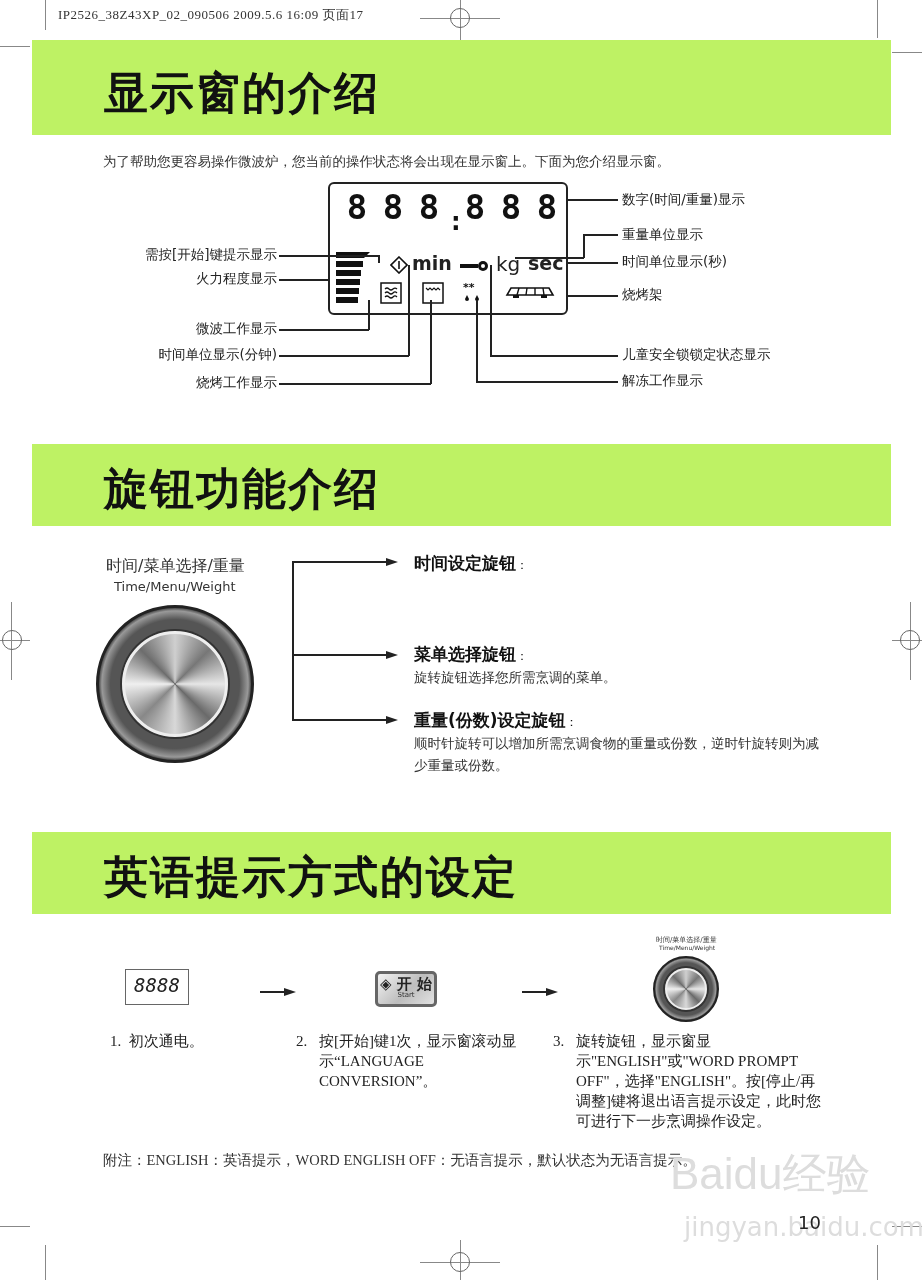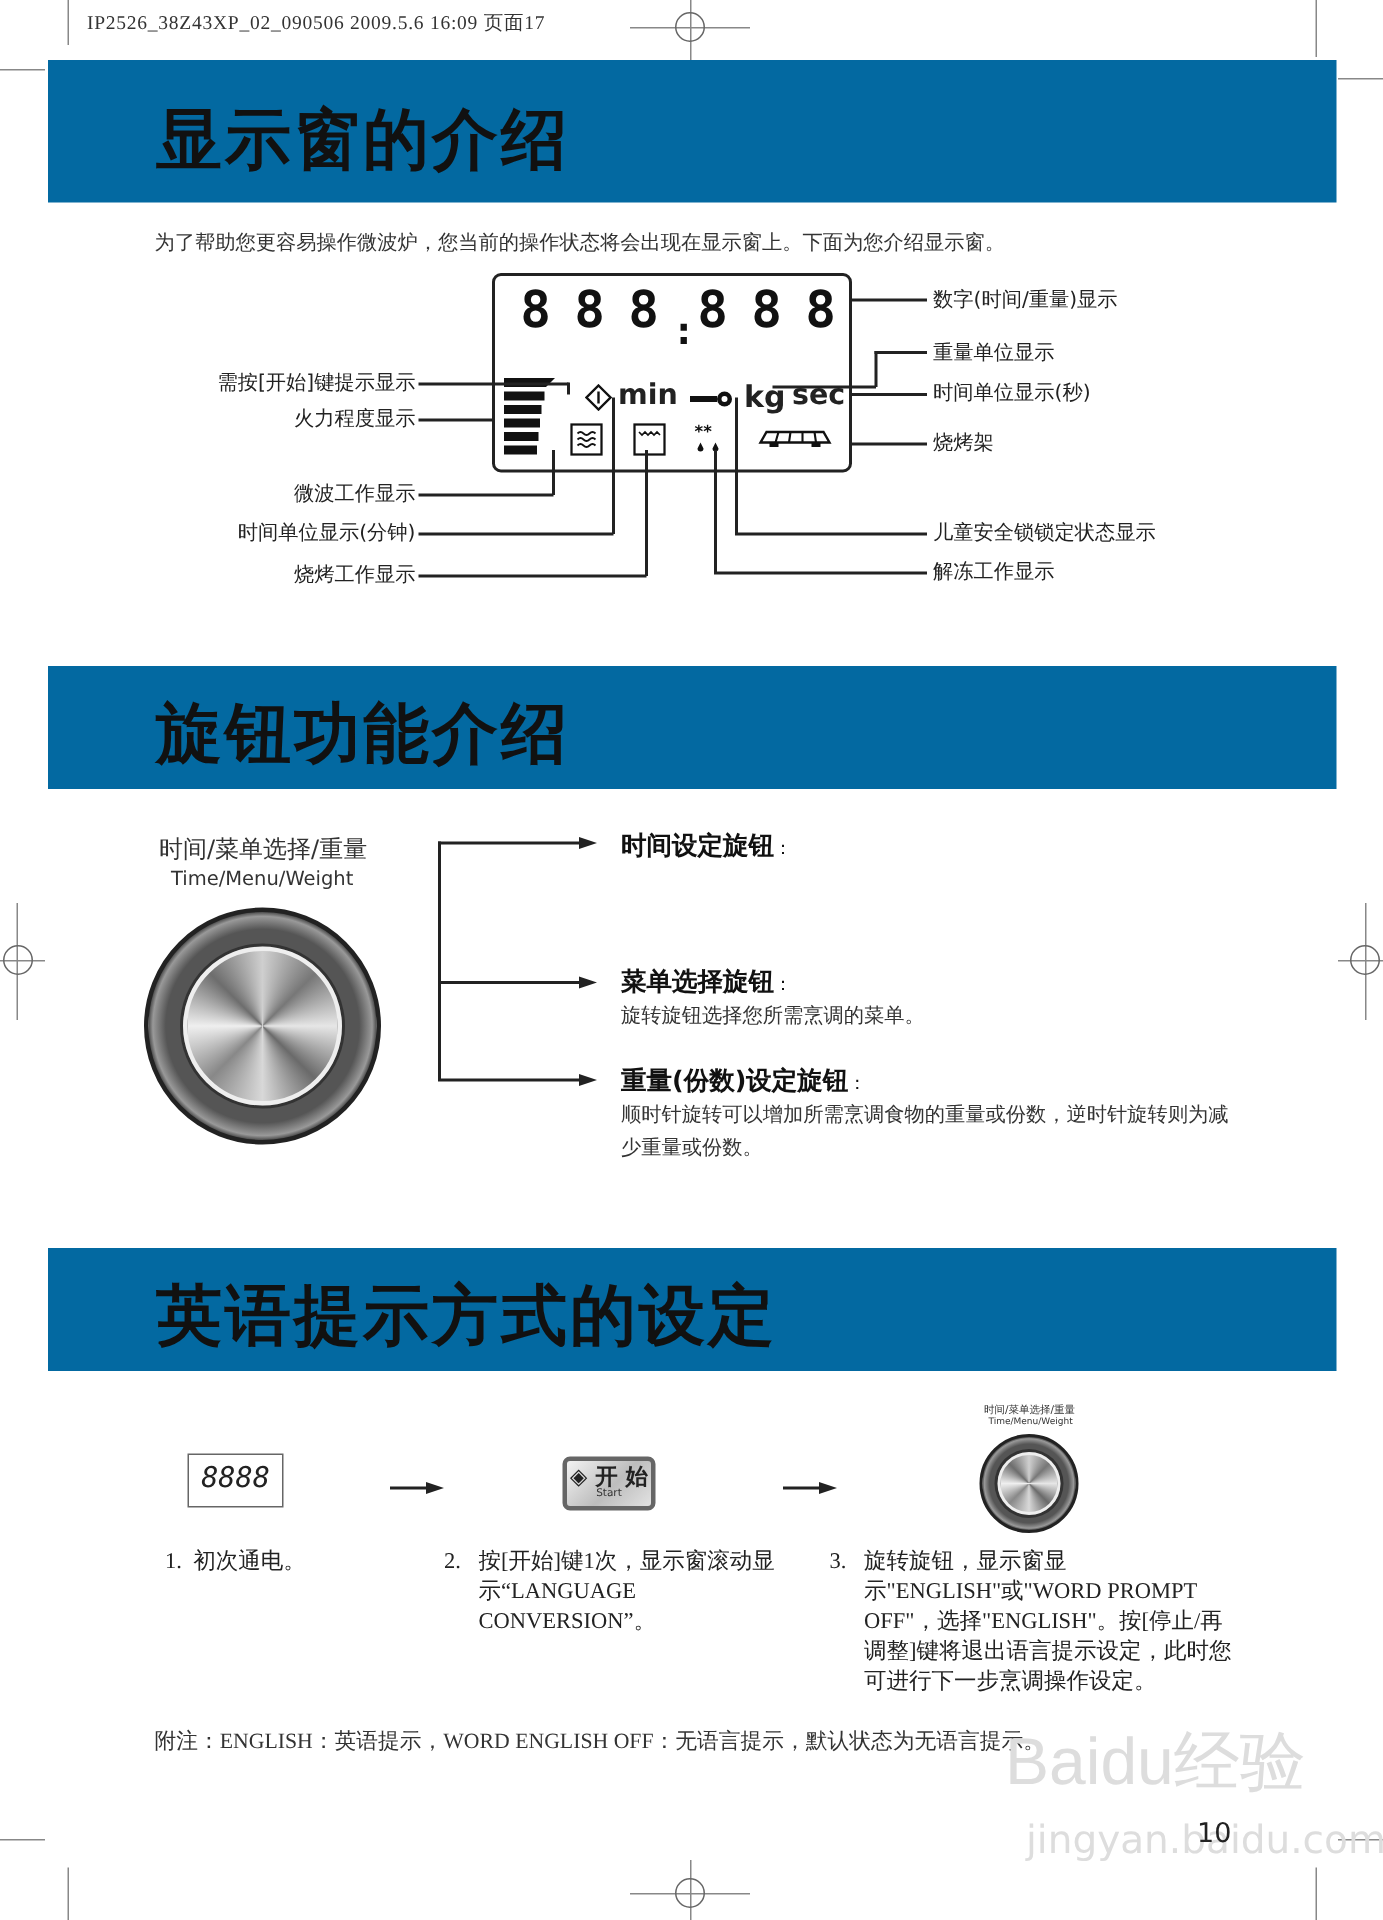--- a/index.html
+++ b/index.html
@@ -2,21 +2,21 @@
 <html><head>
 <meta charset="utf-8">
 <style>
   html, body { margin:0; padding:0; background:#fff; }
   body { width:922px; height:1280px; position:relative; overflow:hidden; font-family:"DejaVu Sans", sans-serif; color:#222; }
   .abs { position:absolute; }
   .header-meta { left:58px; top:6px; font-family:"Liberation Serif", serif; font-size:13px; letter-spacing:0.5px; color:#333; }
   .crop-v { width:1px; background:#888; }
   .crop-h { height:1px; background:#888; }
   .reg { width:20px; height:20px; border:1px solid #666; border-radius:50%; box-sizing:border-box; }
-  .banner { left:32px; width:859px; background:#0369a1; }
+  .banner { left:32px; width:859px; background:#bef264; }
   .banner-title { position:absolute; left:72px; font-weight:bold; font-size:44px; color:#111; letter-spacing:2px; font-family:"DejaVu Sans", sans-serif; }
   .intro { left:103px; top:153px; font-size:13.5px; color:#333; }
   .lcd { left:328px; top:182px; width:240px; height:133px; border:2px solid #222; border-radius:6px; box-sizing:border-box; }
   .seg-row { position:absolute; left:10px; top:8px; display:flex; gap:4px; }
   .seg { width:32px; height:60px; font-family:"DejaVu Sans Mono", monospace; font-weight:bold; font-size:34px; line-height:30px; color:#111; text-align:center; letter-spacing:-2px; }
   .colon { width:6px; font-weight:bold; font-size:26px; line-height:58px; }
   .lbl { font-size:13.5px; color:#222; white-space:nowrap;text-align:right; }
   .lbl-l { text-align:right; }
   .line { background:#222; }
   .knob { border-radius:50%; box-sizing:border-box; }
@@ -85,21 +85,21 @@
   <svg class="abs" style="left:60px;top:72px;" width="18" height="18">
     <polygon points="9,1 17,9 9,17 1,9" fill="none" stroke="#111" stroke-width="1.6"></polygon>
     <line x1="9" y1="5" x2="9" y2="13" stroke="#111" stroke-width="1.6"></line>
   </svg>
   <div class="abs" style="left:82px;top:68px;font-weight:bold;font-size:19px;">min</div>
   <svg class="abs" style="left:130px;top:76px;" width="30" height="12">
     <rect x="0" y="4" width="18" height="4" fill="#111"></rect>
     <circle cx="23" cy="6" r="5" fill="#111"></circle>
     <circle cx="23" cy="6" r="2" fill="#fff"></circle>
   </svg>
-  <div class="abs" style="left:166px;top:68px;font-weight:bold;font-size:20px;">kg</div>
+  <div class="abs" style="left:166px;top:68px;font-weight:normal;font-size:20px;">kg</div>
   <div class="abs" style="left:198px;top:68px;font-weight:bold;font-size:19px;">sec</div>
 
   <svg class="abs" style="left:50px;top:98px;" width="22" height="22">
     <rect x="1" y="1" width="20" height="20" fill="none" stroke="#111" stroke-width="1.5"></rect>
     <path d="M5,7 q2,-2 4,0 t4,0 t4,0 M5,11 q2,-2 4,0 t4,0 t4,0 M5,15 q2,-2 4,0 t4,0 t4,0" fill="none" stroke="#111" stroke-width="1.2"></path>
   </svg>
 
   <svg class="abs" style="left:92px;top:98px;" width="22" height="22">
     <rect x="1" y="1" width="20" height="20" fill="none" stroke="#111" stroke-width="1.5"></rect>
     <path d="M4,6 l2,2 l2,-2 l2,2 l2,-2 l2,2 l2,-2 l2,2" fill="none" stroke="#111" stroke-width="1.1"></path>

